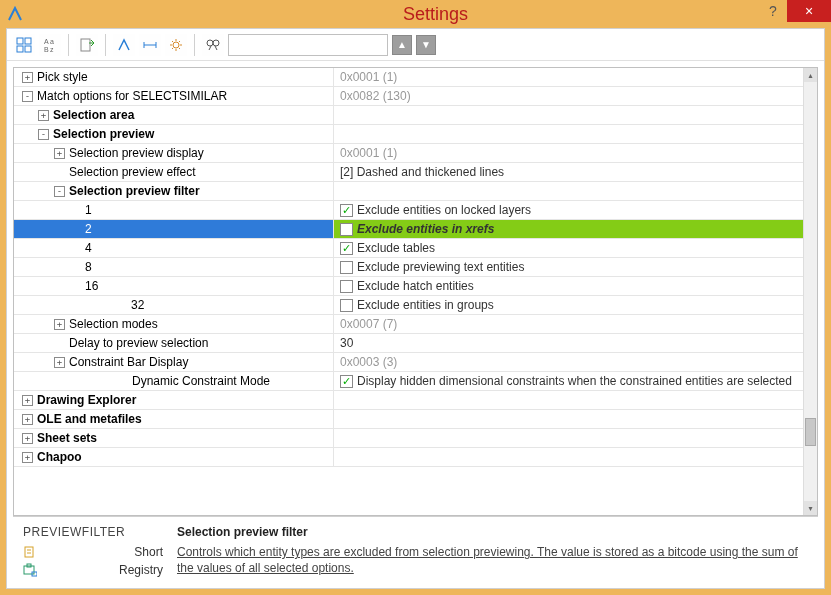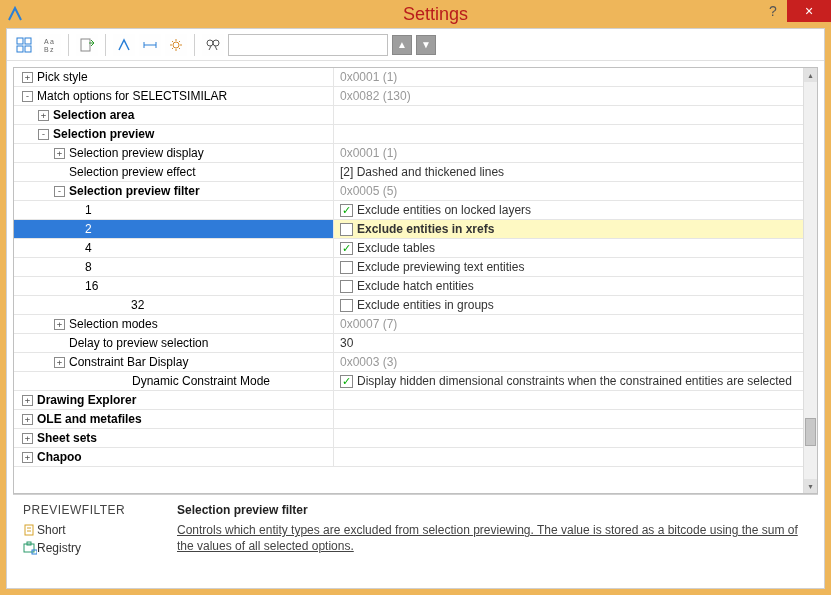--- a/index.html
+++ b/index.html
@@ -30,35 +30,35 @@
 .tree { flex:1; border:1px solid #c0c0c0; background:#fff; overflow:hidden; position:relative; }
 .rows { position:absolute; top:0; left:0; right:14px; bottom:0; }
 .row { height:19px; display:flex; align-items:stretch; border-bottom:1px solid #e5e5e5; font-size:12px; }
 .col-label { width: 320px; display:flex; align-items:center; border-right:1px solid #e5e5e5; overflow:hidden; white-space:nowrap; }
 .col-value { flex:1; display:flex; align-items:center; padding-left:6px; overflow:hidden; white-space:nowrap; color:#333; }
 .grey { color:#999; }
 .expander { width:11px; height:11px; border:1px solid #8a8a8a; margin-right:4px; display:flex; align-items:center; justify-content:center; font-size:9px; line-height:9px; color:#555; background:#fff; flex-shrink:0; font-family: monospace; }
 .noexp { width:11px; height:11px; margin-right:4px; flex-shrink:0; }
 .bold { font-weight:bold; }
 .selrow .col-label { background:#2f7bd9; color:#fff; }
-.selrow .col-value { background:#fef9c3; }
+.selrow .col-value { background:#84cc16;font-style:italic; }
 .selrow .col-value .lbl { font-weight:bold; }
 .chk { width:13px; height:13px; border:1px solid #888; margin-right:4px; flex-shrink:0; display:flex; align-items:center; justify-content:center; background:#fff; }
 .chk.on { color:#0a0; font-size:11px; line-height:11px; }
 .scrollbar { position:absolute; right:0; top:0; bottom:0; width:14px; background:#f0f0f0; border-left:1px solid #ddd; }
 .scroll-thumb { position:absolute; left:1px; right:1px; height:28px; background:#c8c8c8; top:350px; border:1px solid #aaa; }
 .scroll-arrow { position:absolute; left:0; right:0; height:14px; background:#e2e2e2; display:flex; align-items:center; justify-content:center; color:#666; font-size:8px; }
 .sa-up { top:0; }
 .sa-down { bottom:0; }
 
 
-.info { height:94px; border-top:1px solid #d0d0d0; display:flex; padding:8px 10px 8px 10px; gap:14px; }
+.info { height:72px; border-top:1px solid #d0d0d0; display:flex; padding:8px 10px 8px 10px; gap:14px; }
 .info-left { width:140px; }
 .info-left .sysvar { color:#444; font-size:12px; margin-bottom:6px; letter-spacing:0.5px; }
-.info-left .flag { display:flex; align-items:center; margin-bottom:4px; color:#333; }
+.info-left .flag { display:flex; align-items:center; margin-bottom:4px; color:#333;justify-content:space-between; }
 .flag-icon { width:14px; height:14px; display:flex; align-items:center; justify-content:center; }
 .info-right { flex:1; }
 .info-right .title { font-weight:bold; color:#222; margin-bottom:6px; }
 .info-right .desc { color:#444; line-height:1.3;text-decoration:underline; }
 </style>
 </head>
 <body>
 
 <div class="titlebar">
   <div class="app-icon">
@@ -183,23 +183,20 @@
               <span>Selection preview effect</span>
             </div>
             <div class="col-value">
               <span>[2] Dashed and thickened lines</span>
             </div>
           </div>
           <div class="row">
             <div class="col-label" style="padding-left: 40px;">
               <span class="expander">-</span>
               <span class="bold">Selection preview filter</span>
-            </div>
-            <div class="col-value grey">
-              <span>0x0005 (5)</span>
             </div>
           </div>
           <div class="row">
             <div class="col-label" style="padding-left: 56px;">
               <span class="noexp"></span>
               <span>1</span>
             </div>
             <div class="col-value">
               <span class="chk on">✓</span>
               <span class="lbl">Exclude entities on locked layers</span>

